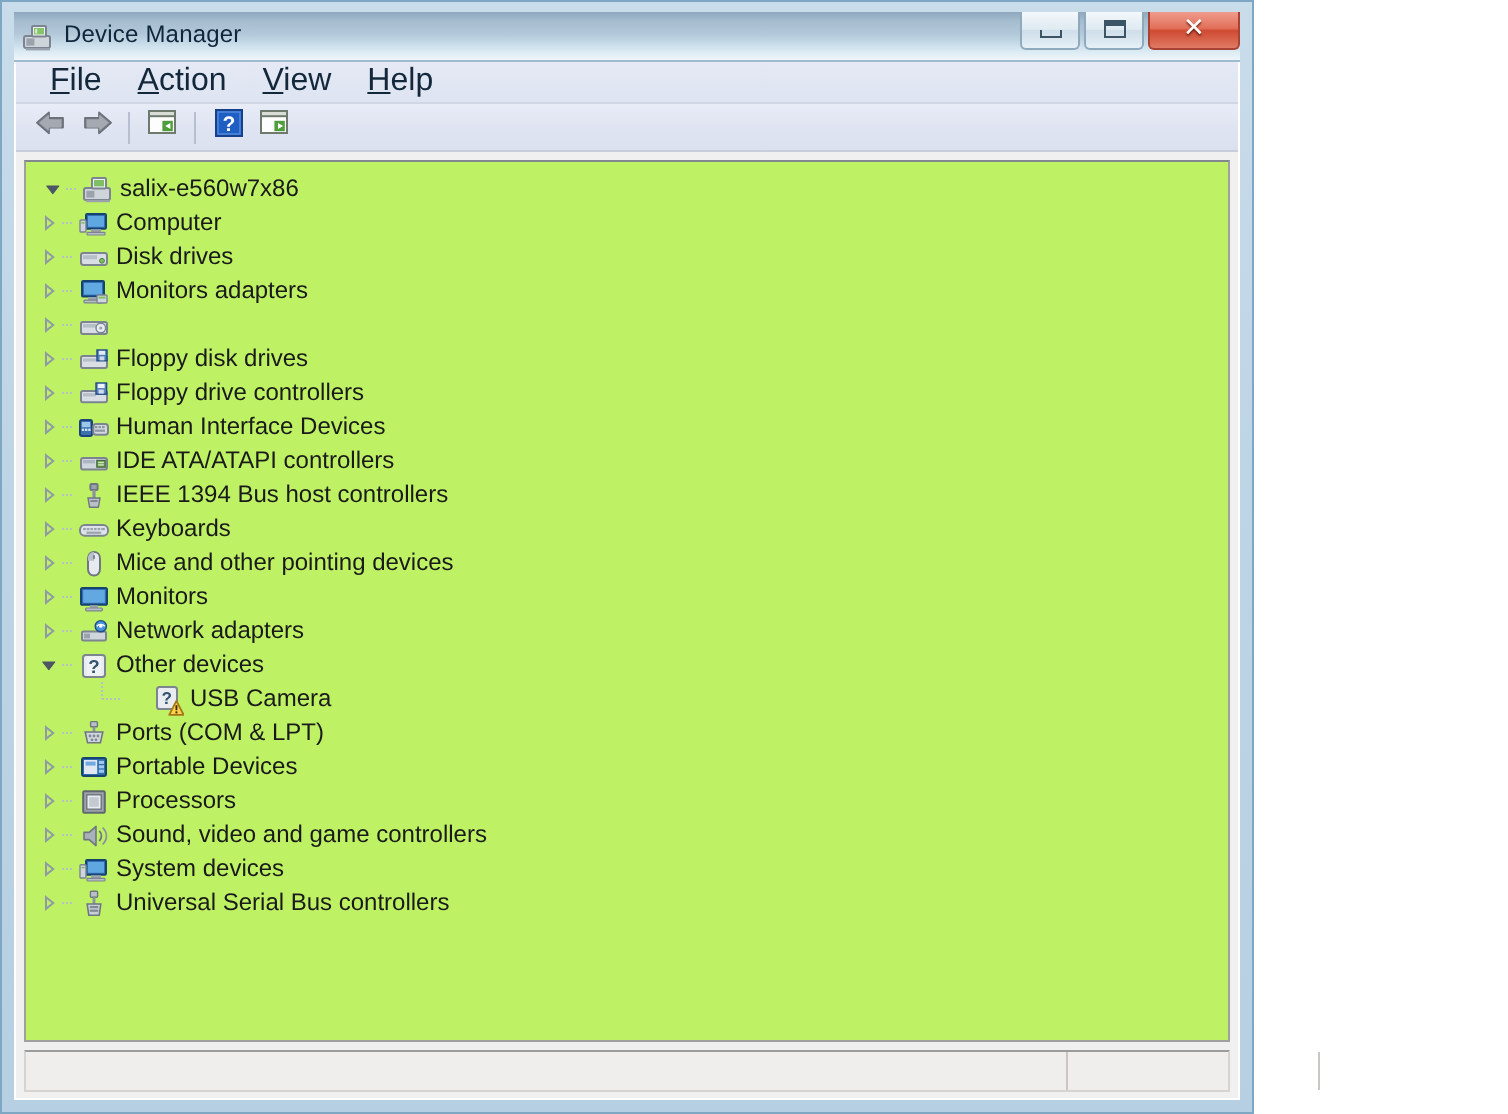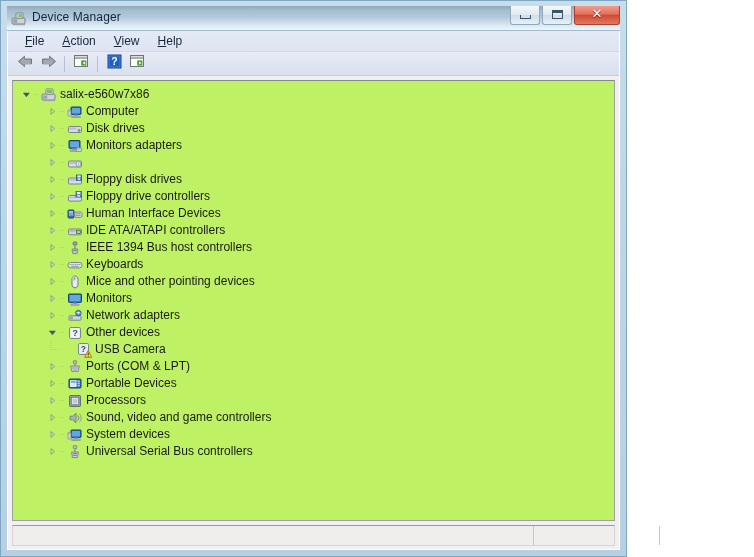--- a/index.html
+++ b/index.html
@@ -136,21 +136,21 @@
     width: 100%;
     height: 21px;
     background: linear-gradient(180deg,#e4e9f5 0%, #dfe4f2 100%);
     border-bottom: 1px solid #d2d7e6;
     box-sizing: border-box;
     display: flex;
     align-items: center;
     padding-left: 8px;
   }
   .menu-item {
-    font-size: 12px;
+    font-size: 16px;
     color: #14283c;
     padding: 2px 9px 3px 9px;
     cursor: default;
     white-space: nowrap;
   }
   .menu-item u { text-decoration: underline; }
 
   
   .toolbar {
     position: absolute;
@@ -227,21 +227,21 @@
     align-items: center;
     justify-content: center;
     flex: 0 0 18px;
     margin-right: 2px;
     position: relative;
   }
   .icon-box svg { display: block; }
 
   
   .lvl0 { padding-left: 6px; }
-  .lvl1 { padding-left: 32px; }
+  .lvl1 { padding-left: 4px; }
   .lvl2 { padding-left: 48px; }
 
   
   .leafline {
     position: absolute;
     left: 36px;
     top: 0;
     width: 12px;
     height: 17px;
   }

